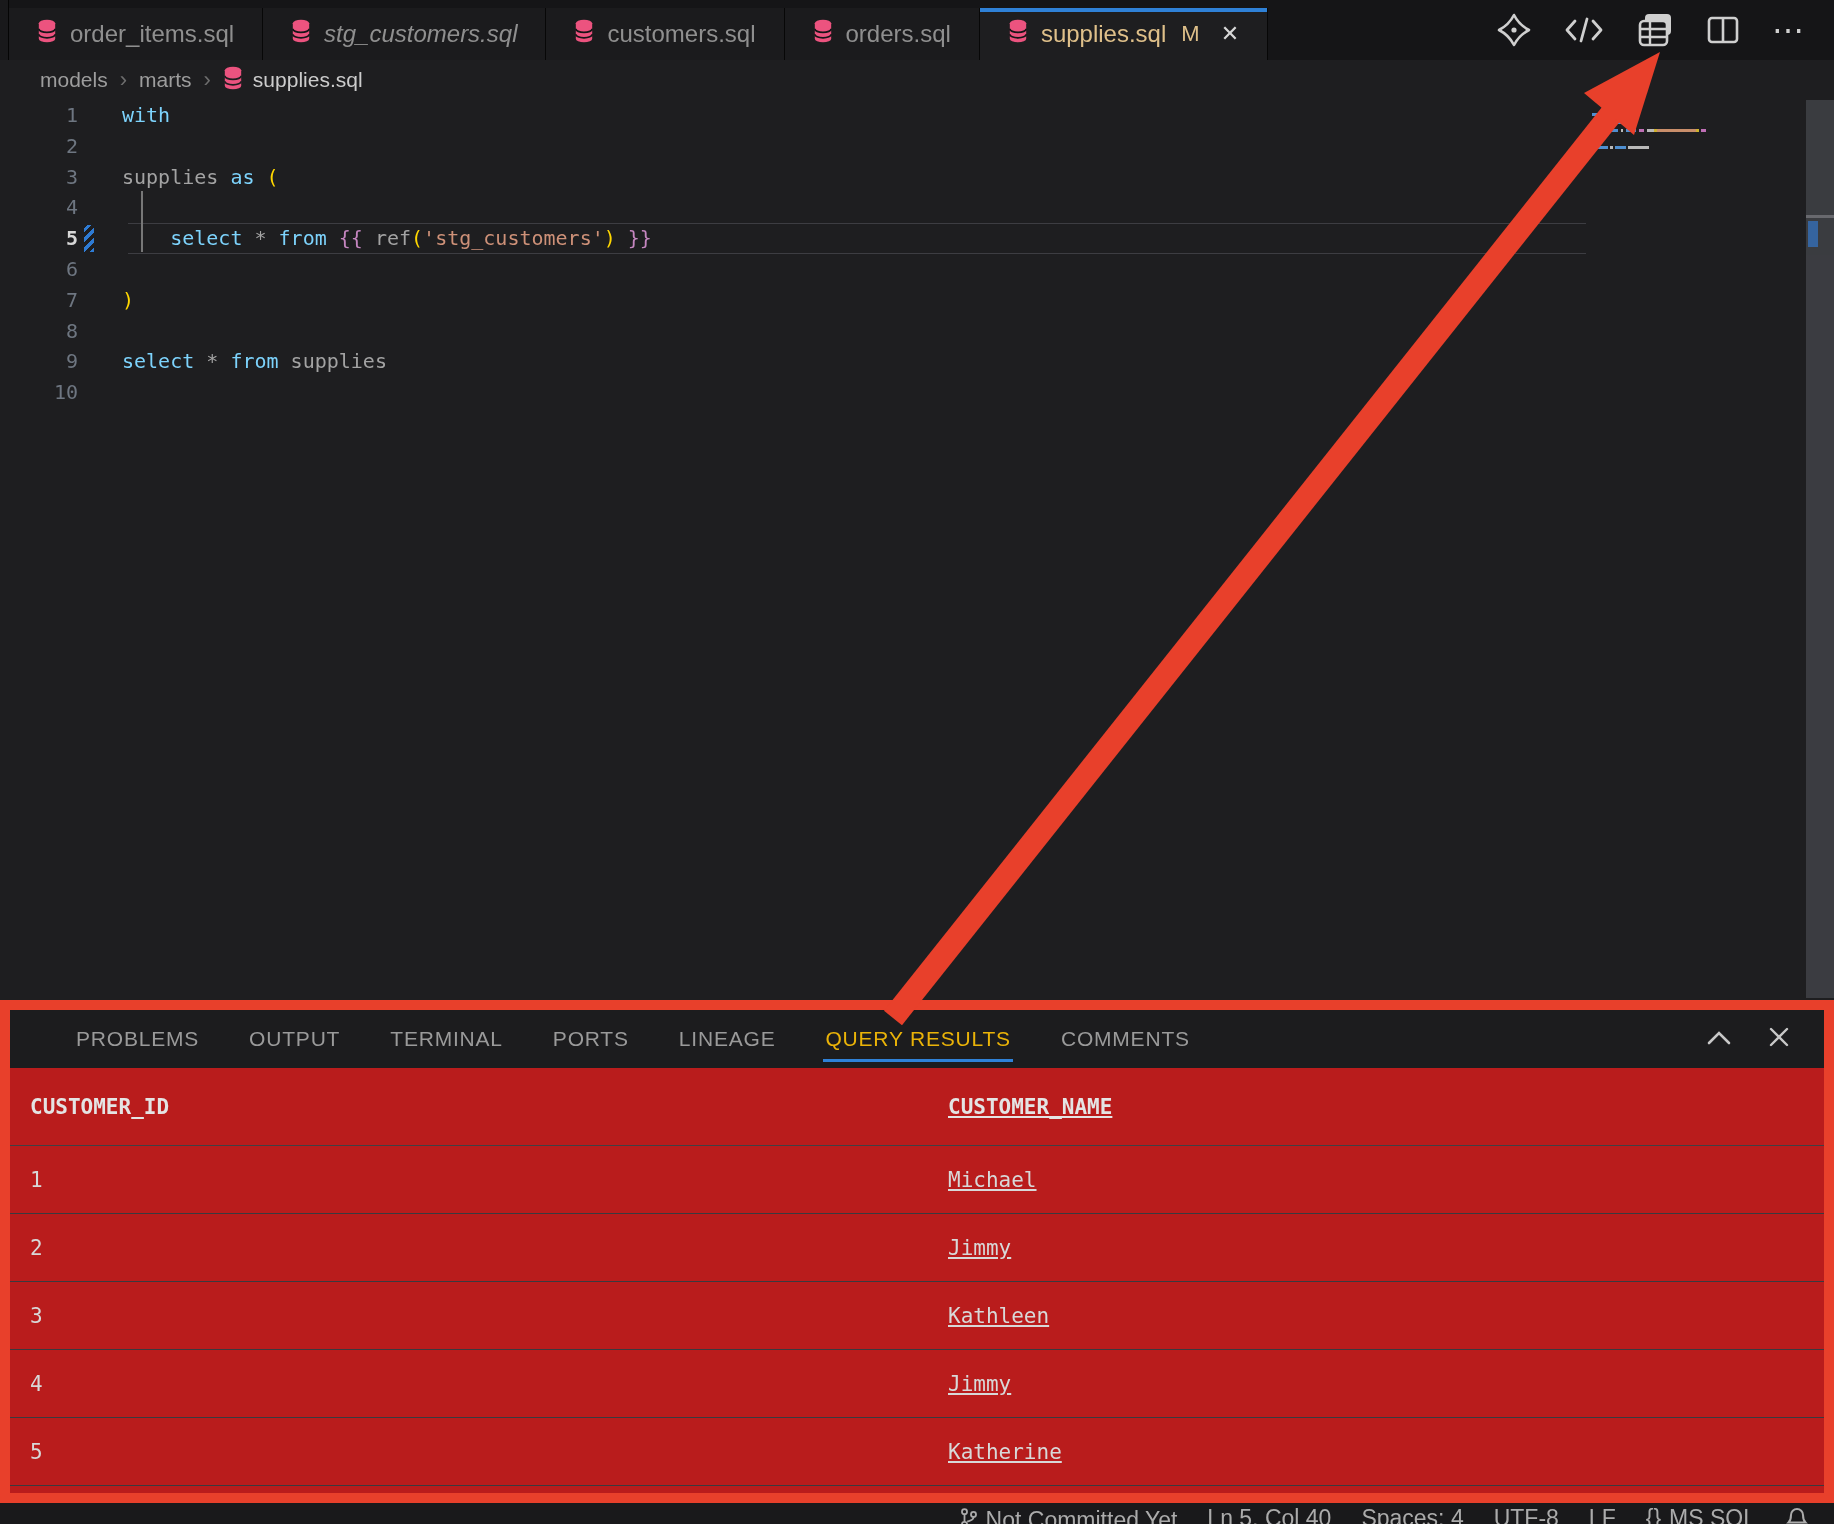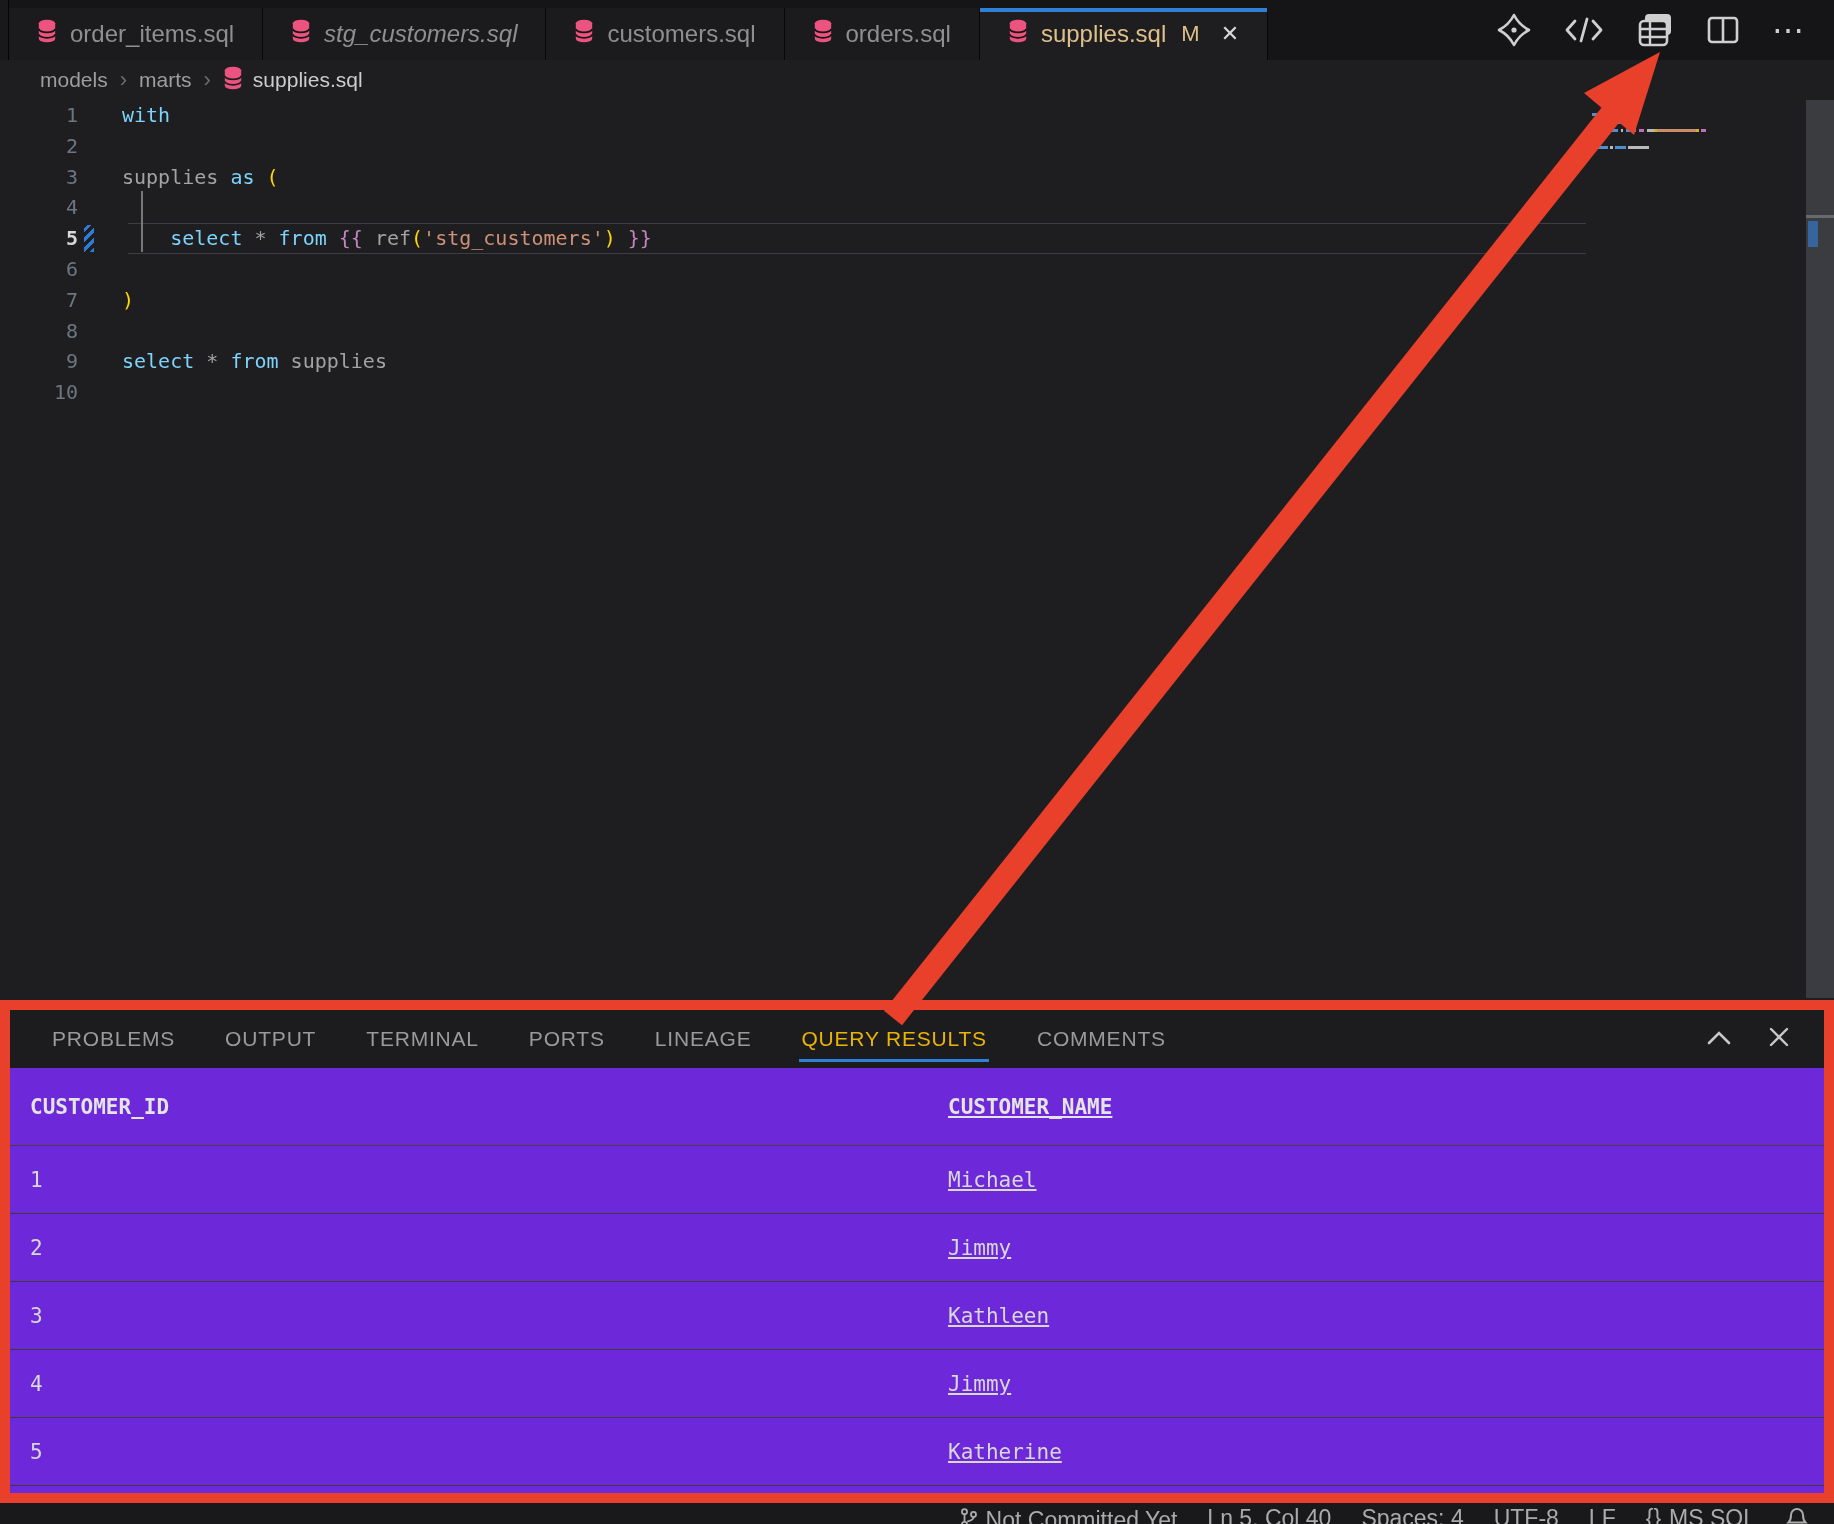--- a/index.html
+++ b/index.html
@@ -38,27 +38,27 @@
   .minimap{position:absolute;left:1586px;top:0;width:220px;height:200px;}
   .mm-row{position:absolute;display:flex;height:3px;}
   .mm-seg{height:3px;flex:none;}
   .mm-mod{position:absolute;left:2px;top:28px;width:4px;height:8px;background:#2e7bd4;}
   .overview{position:absolute;right:0;top:0;width:28px;height:898px;background:#46484d;opacity:.72;}
   .ov-sep{position:absolute;top:115px;left:0;right:0;height:3px;background:#85878c;}
   .ov-mod{position:absolute;top:121px;left:2px;width:10px;height:26px;background:#3f7fd0;}
 
   
   .panel{position:absolute;left:10px;right:10px;top:1010px;height:483px;background:#1c1c1e;overflow:hidden;}
-  .panel-tabs{height:58px;display:flex;align-items:center;gap:46px;padding-left:40px;font-size:21px;letter-spacing:.8px;color:#9a9a9a;}
+  .panel-tabs{height:58px;display:flex;align-items:center;gap:46px;padding-left:64px;font-size:21px;letter-spacing:.8px;color:#9a9a9a;}
   .ptab{position:relative;white-space:nowrap;padding:15px 2px;cursor:default;}
   .ptab.active{color:#eab308;}
   .ptab.active::after{content:'';position:absolute;left:0;right:0;bottom:4px;height:3px;background:#2f81d7;}
   .panel-icons{margin-left:auto;display:flex;align-items:center;gap:36px;padding-right:34px;}
 
-  .results{position:absolute;top:58px;left:0;right:0;bottom:0;background:#6d28d9;font-family:"DejaVu Sans Mono",monospace;font-size:21px;color:#d8d8d8;}
+  .results{position:absolute;top:58px;left:0;right:0;bottom:0;background:#b91c1c;font-family:"DejaVu Sans Mono",monospace;font-size:21px;color:#d8d8d8;}
   .thead{height:77px;display:flex;align-items:center;font-weight:bold;color:#e4e4e4;border-bottom:1px solid #404045;}
   .trow{height:67px;display:flex;align-items:center;border-bottom:1px solid #3a3a3f;}
   .col1{flex:none;margin-left:20px;width:918px;}
   .col2{flex:none;text-decoration:underline;}
 
   
   .red-border{position:absolute;left:0;top:1000px;width:1834px;height:503px;border:10px solid #e8402b;box-sizing:border-box;pointer-events:none;z-index:40;}
   .arrow-overlay{position:absolute;left:0;top:0;width:1834px;height:1524px;pointer-events:none;z-index:50;}
 
   

